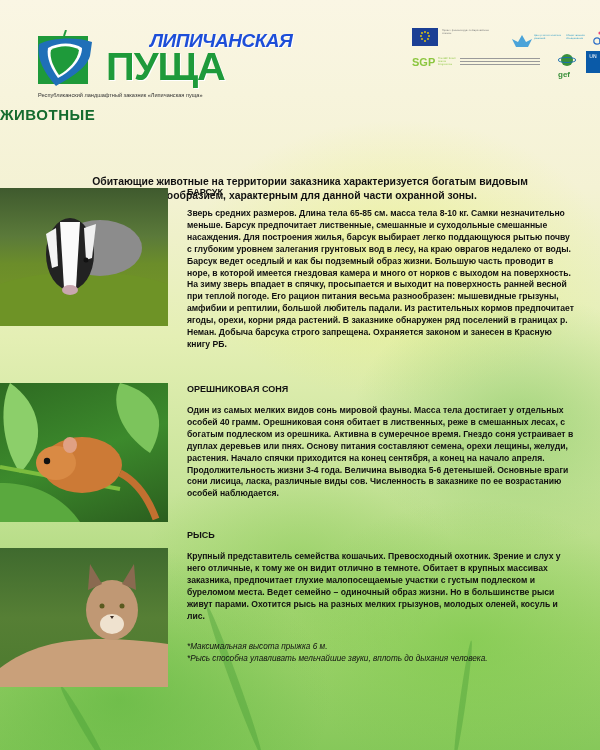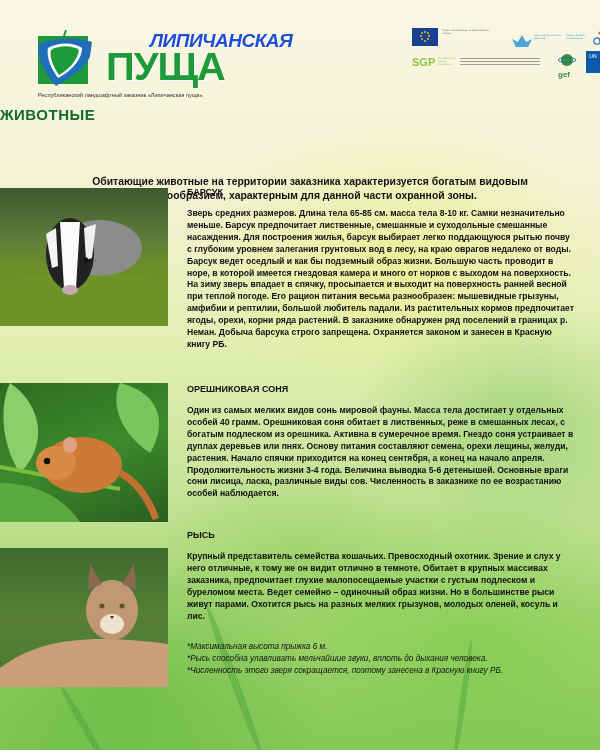--- a/index.html
+++ b/index.html
@@ -152,14 +152,13 @@
 
 <div class="section-h" style="top:384px;">ОРЕШНИКОВАЯ СОНЯ</div>
 <div class="section-b" style="top:405px;">  Один из самых мелких видов сонь мировой фауны. Масса тела достигает у отдельных особей 40 грамм. Орешниковая соня обитает в лиственных, реже в смешанных лесах, с богатым подлеском из орешника. Активна в сумеречное время. Гнездо соня устраивает в дуплах деревьев или пнях. Основу питания составляют семена, орехи лещины, желуди, растения. Начало спячки приходится на конец сентября, а конец на начало апреля. Продолжительность жизни 3-4 года. Величина выводка 5-6 детенышей. Основные враги сони лисица, ласка, различные виды сов. Численность в заказнике по ее возрастанию особей наблюдается.</div>
 
 <div class="section-h" style="top:530px;">РЫСЬ</div>
 <div class="section-b" style="top:551px;">  Крупный представитель семейства кошачьих. Превосходный охотник. Зрение и слух у него отличные, к тому же он видит отлично в темноте. Обитает в крупных массивах заказника, предпочитает глухие малопосещаемые участки с густым подлеском и буреломом места. Ведет семейно – одиночный образ жизни. Но в большинстве рыси живут парами. Охотится рысь на разных мелких грызунов, молодых оленей, косуль и лис.</div>
 
 <div class="notes">
   <div>*Максимальная высота прыжка 6 м.</div>
   <div>*Рысь способна улавливать мельчайшие звуки, вплоть до дыхания человека.</div>
-  <div>*Численность этого зверя сокращается, поэтому занесена в Красную книгу РБ.</div>
 </div>
 
 </body></html>

